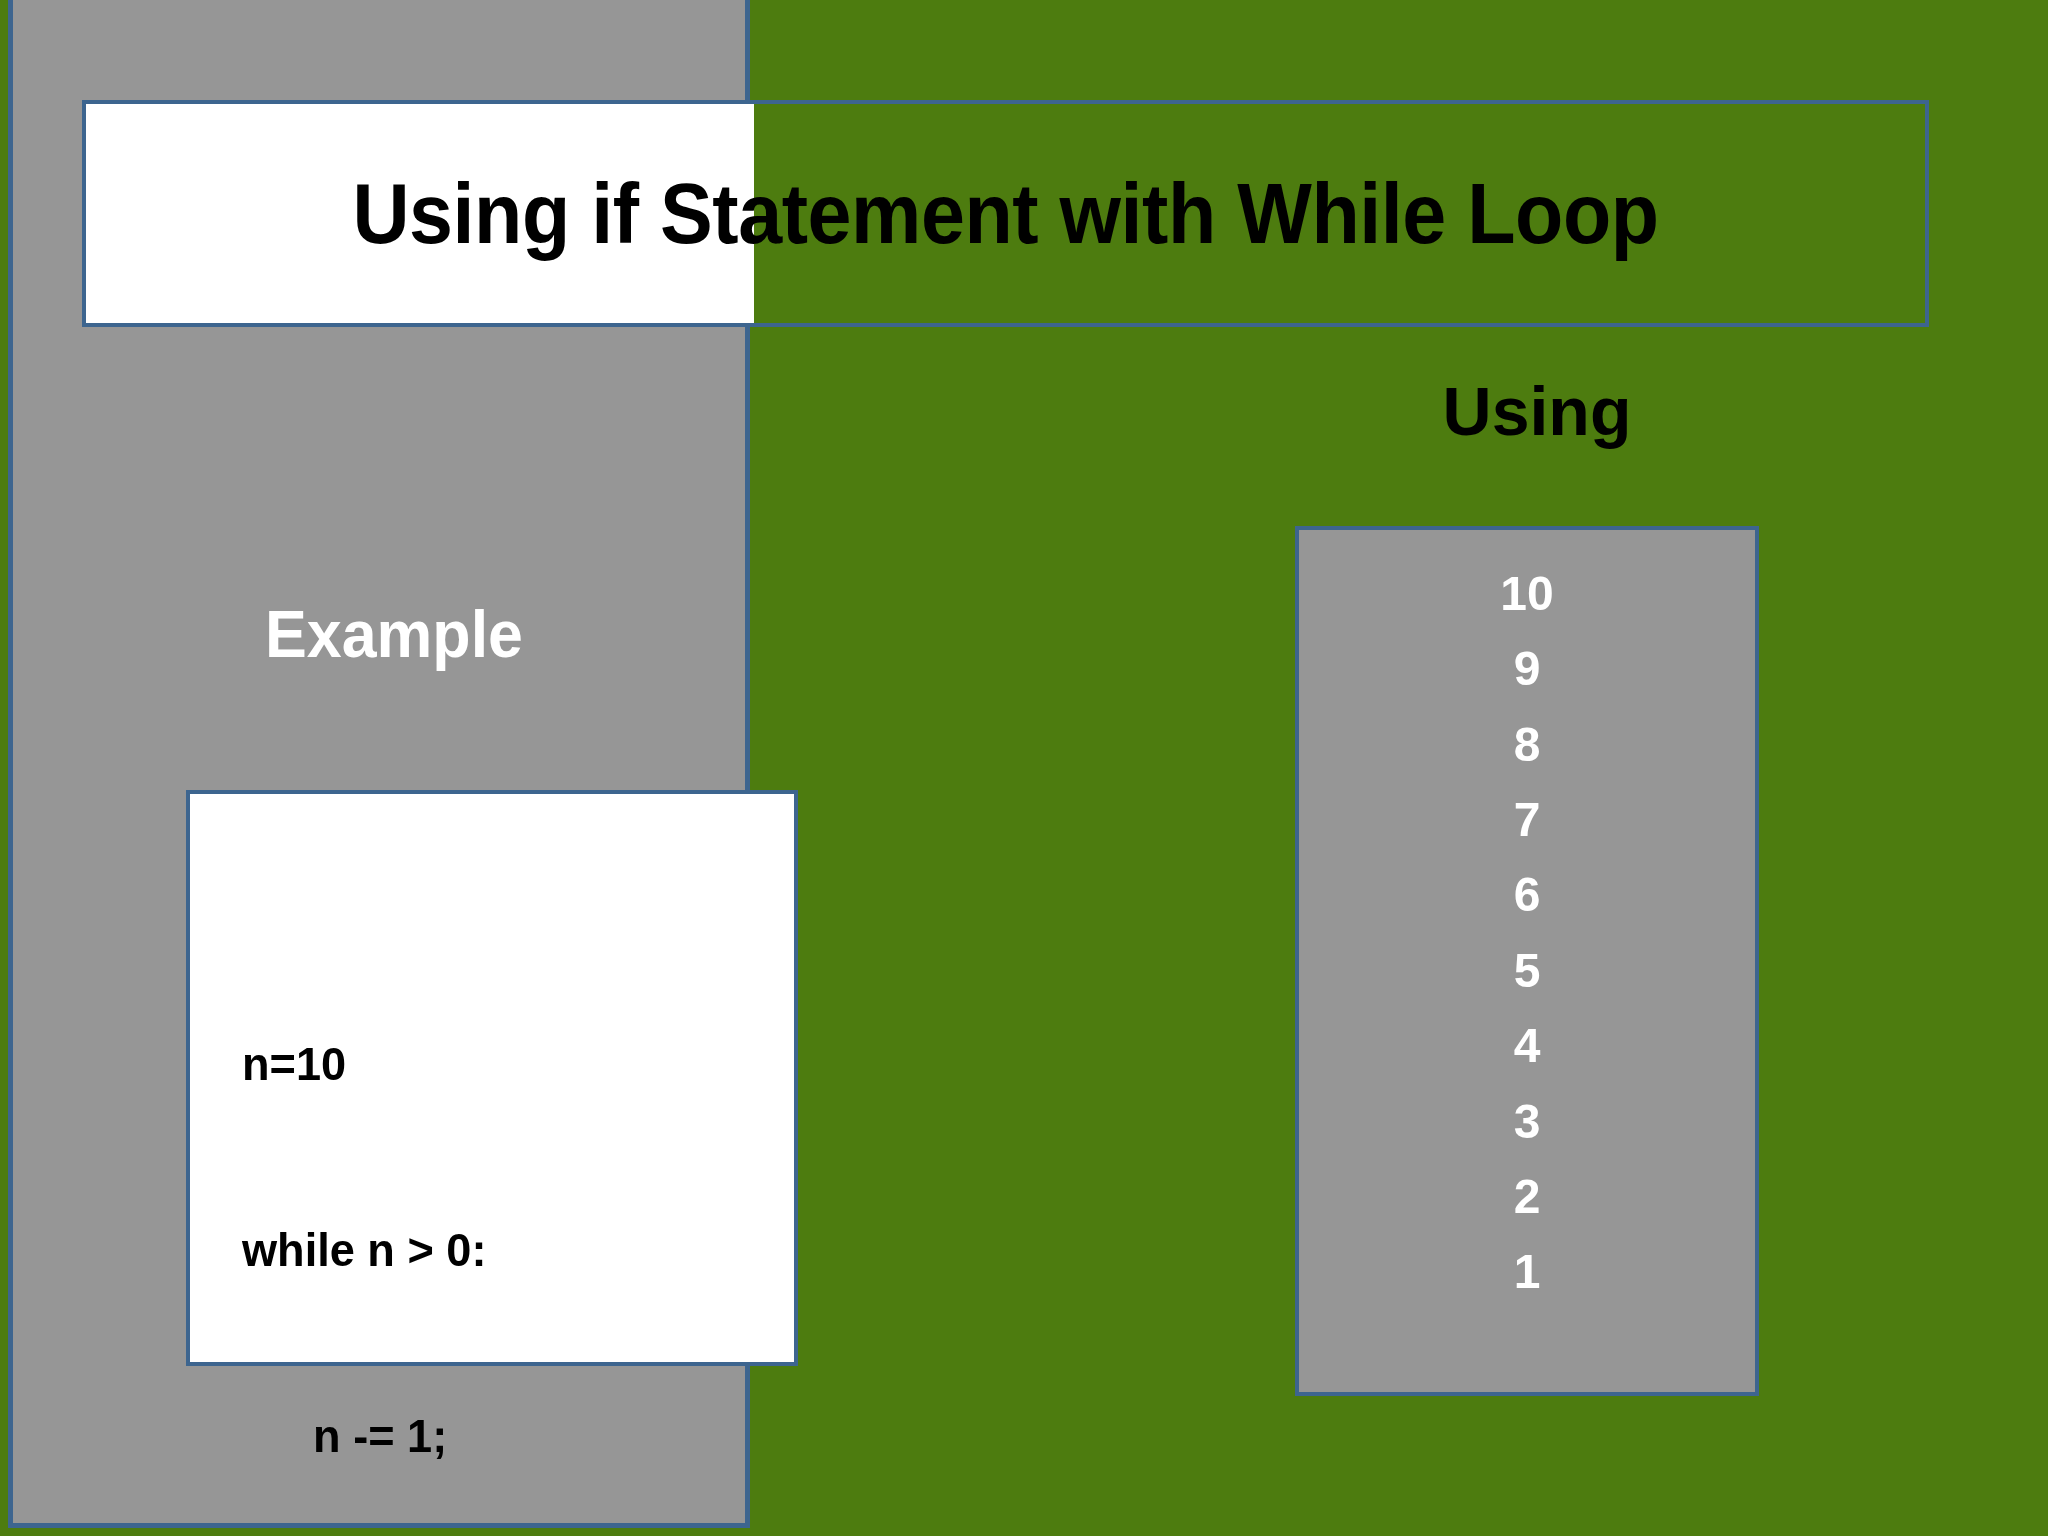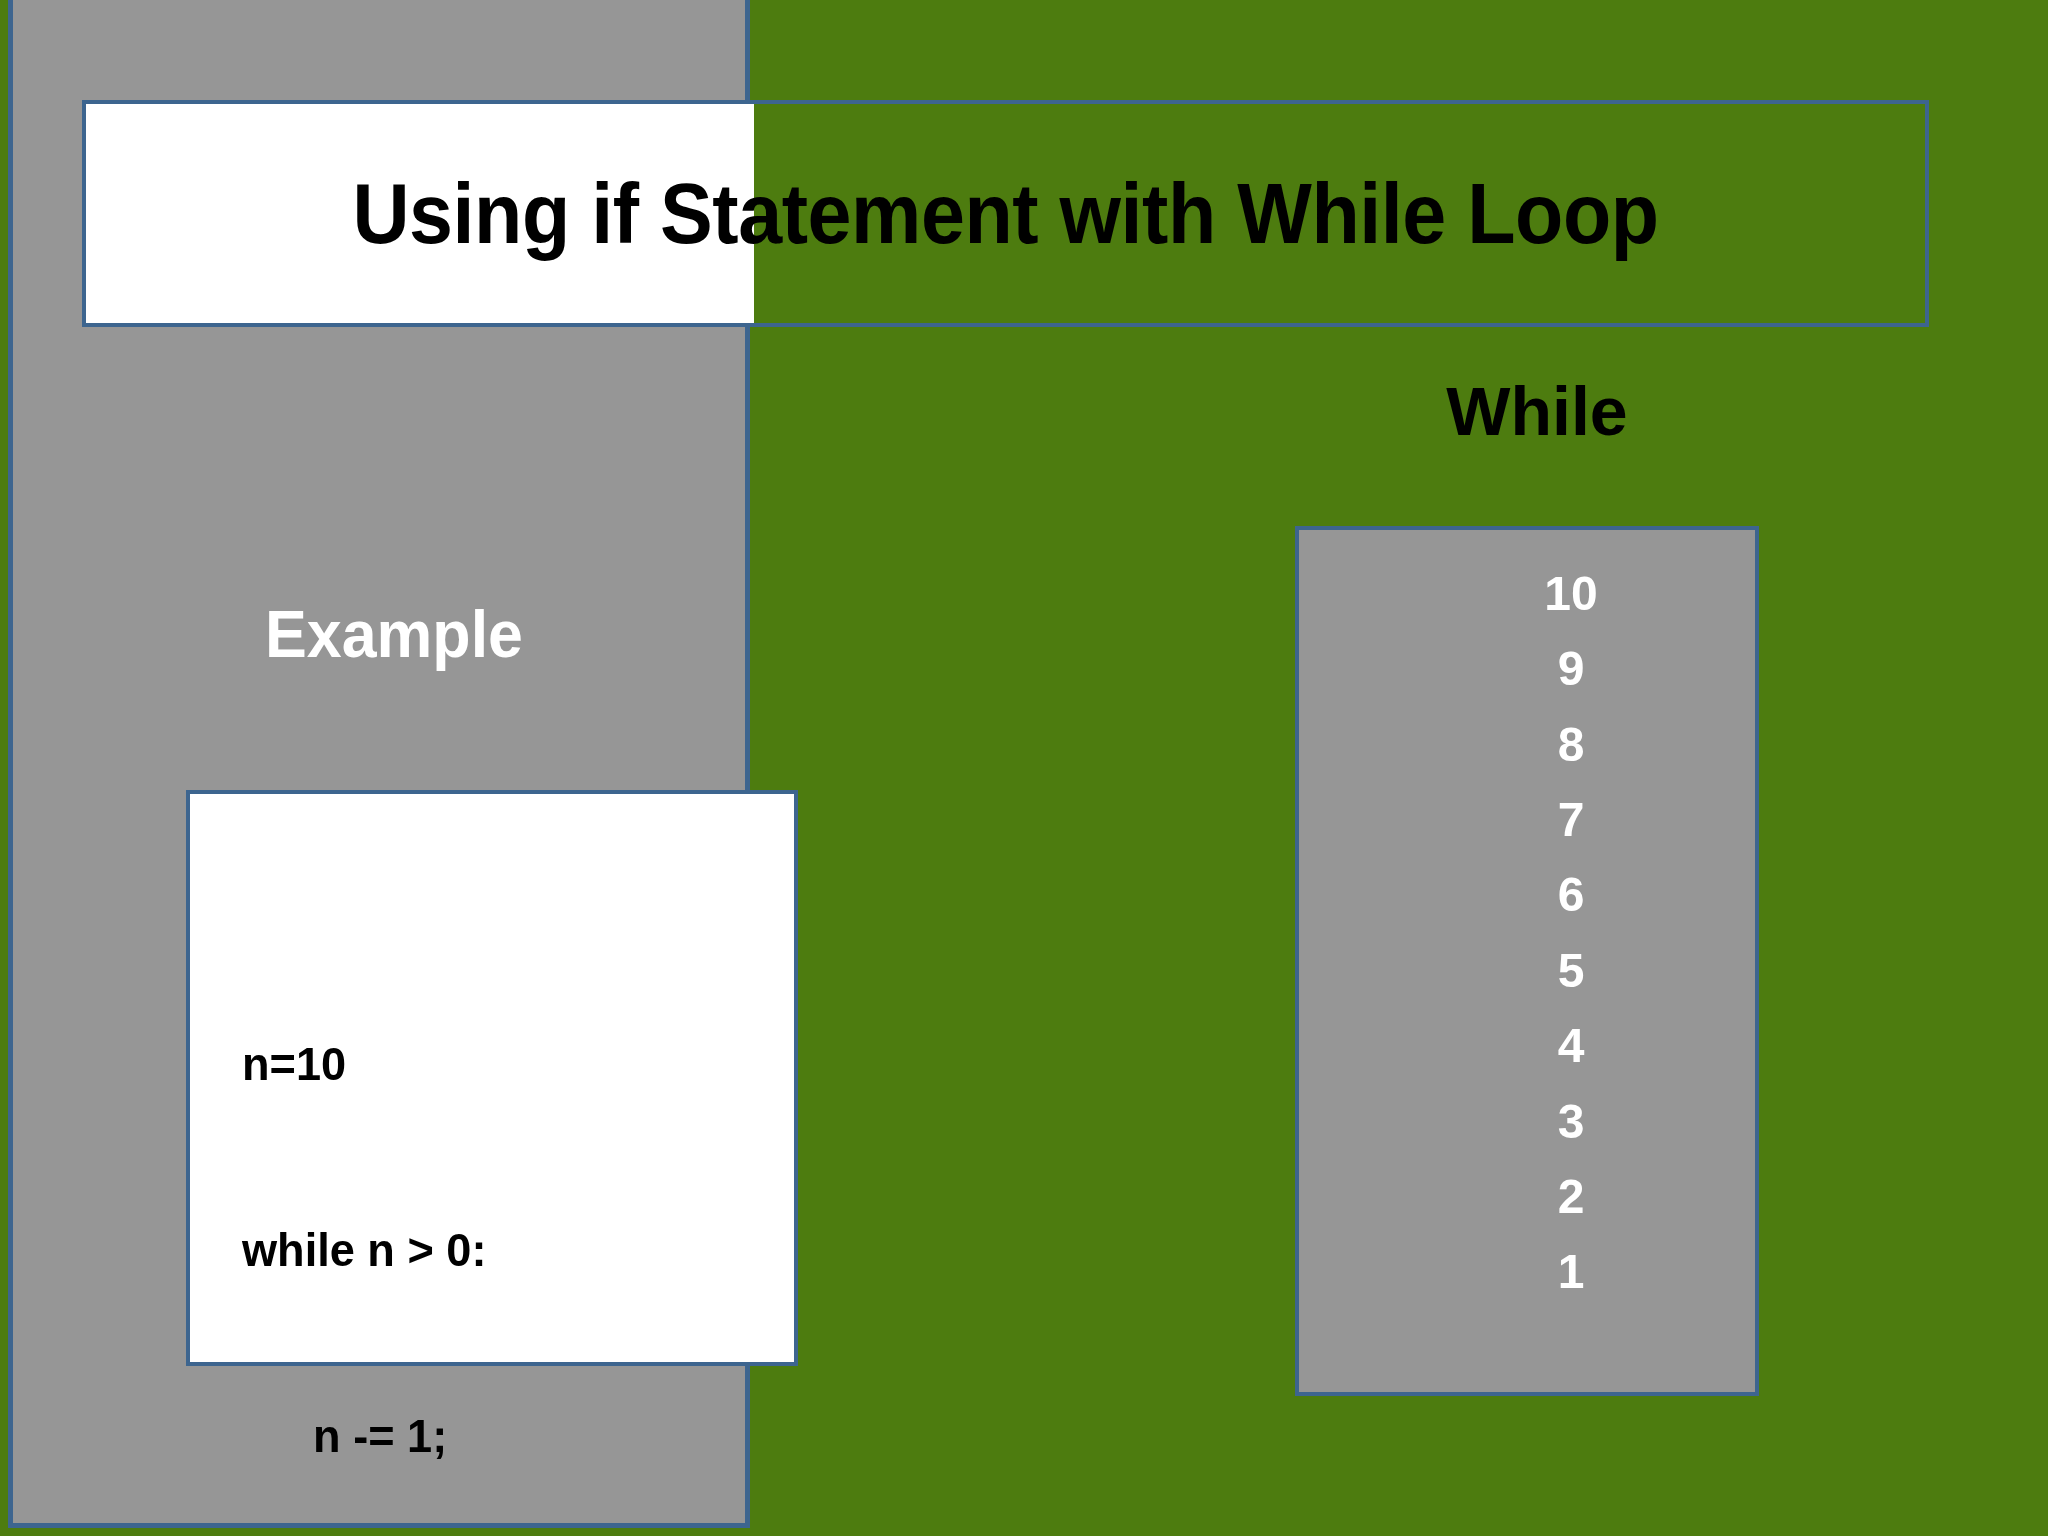--- a/index.html
+++ b/index.html
@@ -143,21 +143,20 @@
   .output-list {
     position: absolute;
     left: 0;
     top: 26px;
     width: 100%;
     text-align: center;
     font-size: 48px;
     font-weight: bold;
     color: #ffffff;
     line-height: 1.57;
-    padding-left: 44px;
   }
   .output-item { display: block; }
 </style>
 </head>
 <body>
 
 <div id="slide">
 
   <div class="left-panel"></div>
 
@@ -170,21 +169,21 @@
 
   <div class="code-box">
     <div class="code-lines">
       <span class="code-line">n=10</span>
       <span class="code-line">while n &gt; 0:</span>
       <span class="code-line code-indent">n -= 1;</span>
       
     </div>
   </div>
 
-  <div class="output-heading">While</div>
+  <div class="output-heading">Using</div>
 
   <div class="output-box">
     <div class="output-list">
       <span class="output-item">10</span>
       <span class="output-item">9</span>
       <span class="output-item">8</span>
       <span class="output-item">7</span>
       <span class="output-item">6</span>
       <span class="output-item">5</span>
       <span class="output-item">4</span>

